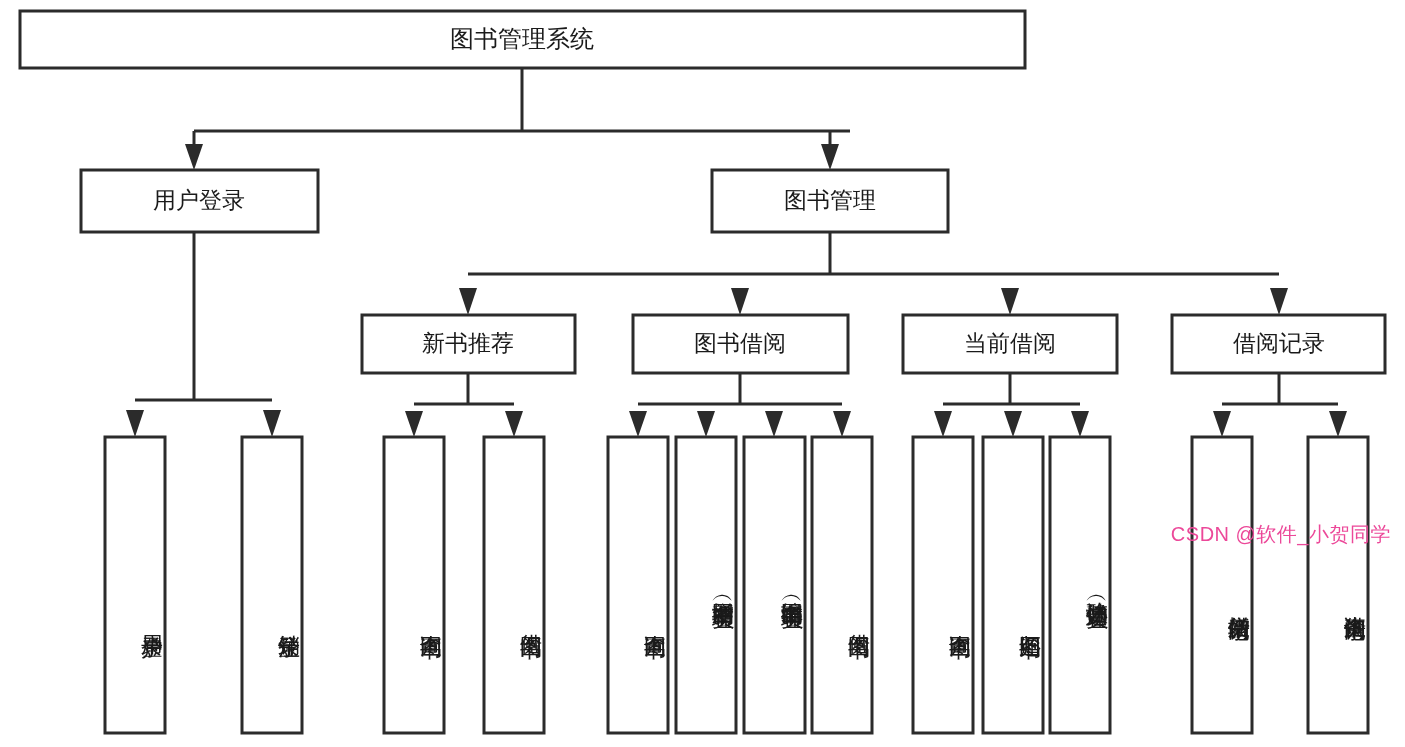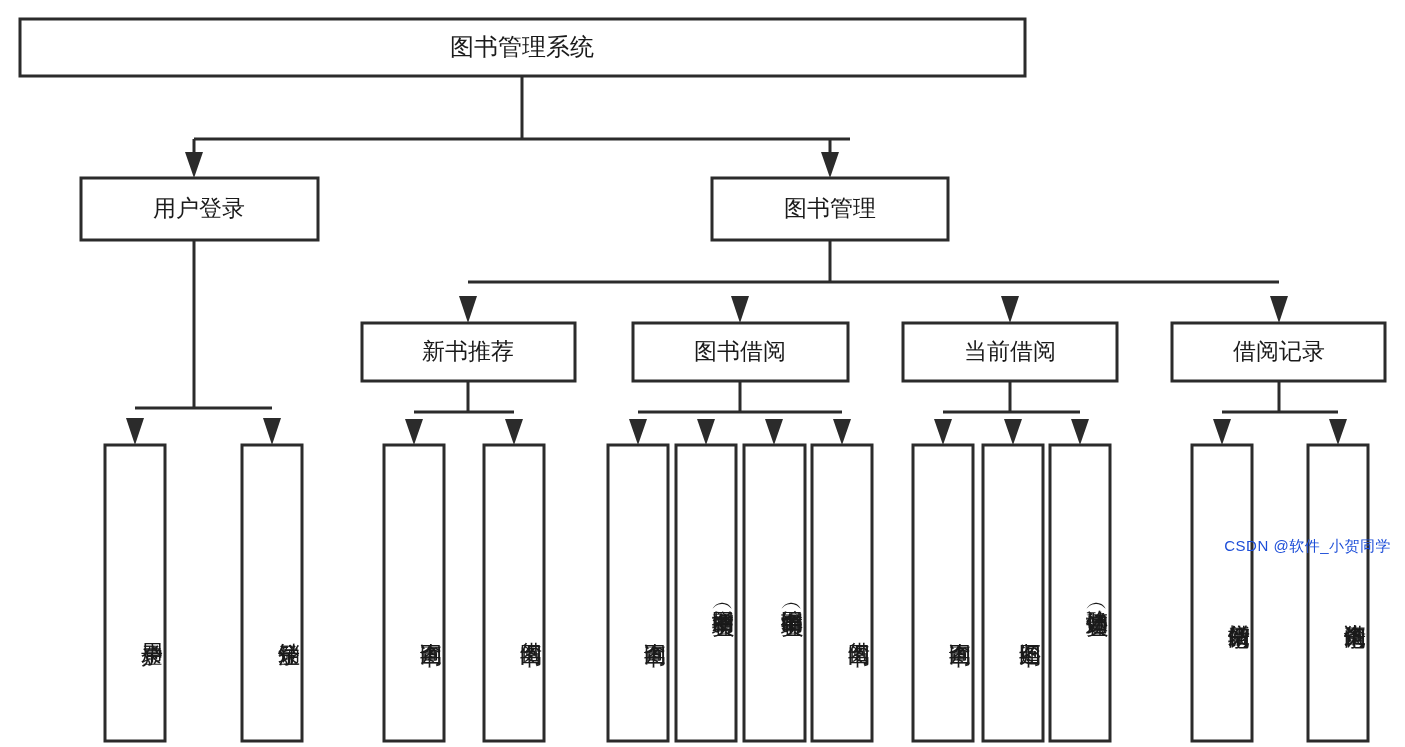--- a/index.html
+++ b/index.html
@@ -10,21 +10,21 @@
   body {
     width: 1405px;
     height: 747px;
     font-family: "Liberation Sans", sans-serif;
     position: relative;
     overflow: hidden;
   }
   #diagram-root {
     position: absolute;
     left: 0;
-    top: 8px;
+    top: 0;
     width: 1405px;
     height: 554px;
     text-decoration: underline;
   }
   svg.flow {
     display: block;
     width: 1405px;
     height: 747px;
   }
   .node-box {
@@ -63,22 +63,22 @@
     align-items: flex-start;
     justify-content: center;
     white-space: nowrap;
     pointer-events: none;
   }
   .watermark {
     position: absolute;
     right: 14px;
     bottom: 6px;
     font-family: "Liberation Sans", sans-serif;
-    font-size: 15px;
-    color: #1d4ed8;
+    font-size: 20px;
+    color: #ec4899;
     letter-spacing: 0.5px;
     white-space: nowrap;
   }
 </style>
 </head>
 <body>
 
 <div id="diagram-root">
 
   <svg class="flow" viewBox="0 0 1405 747" xmlns="http://www.w3.org/2000/svg">

